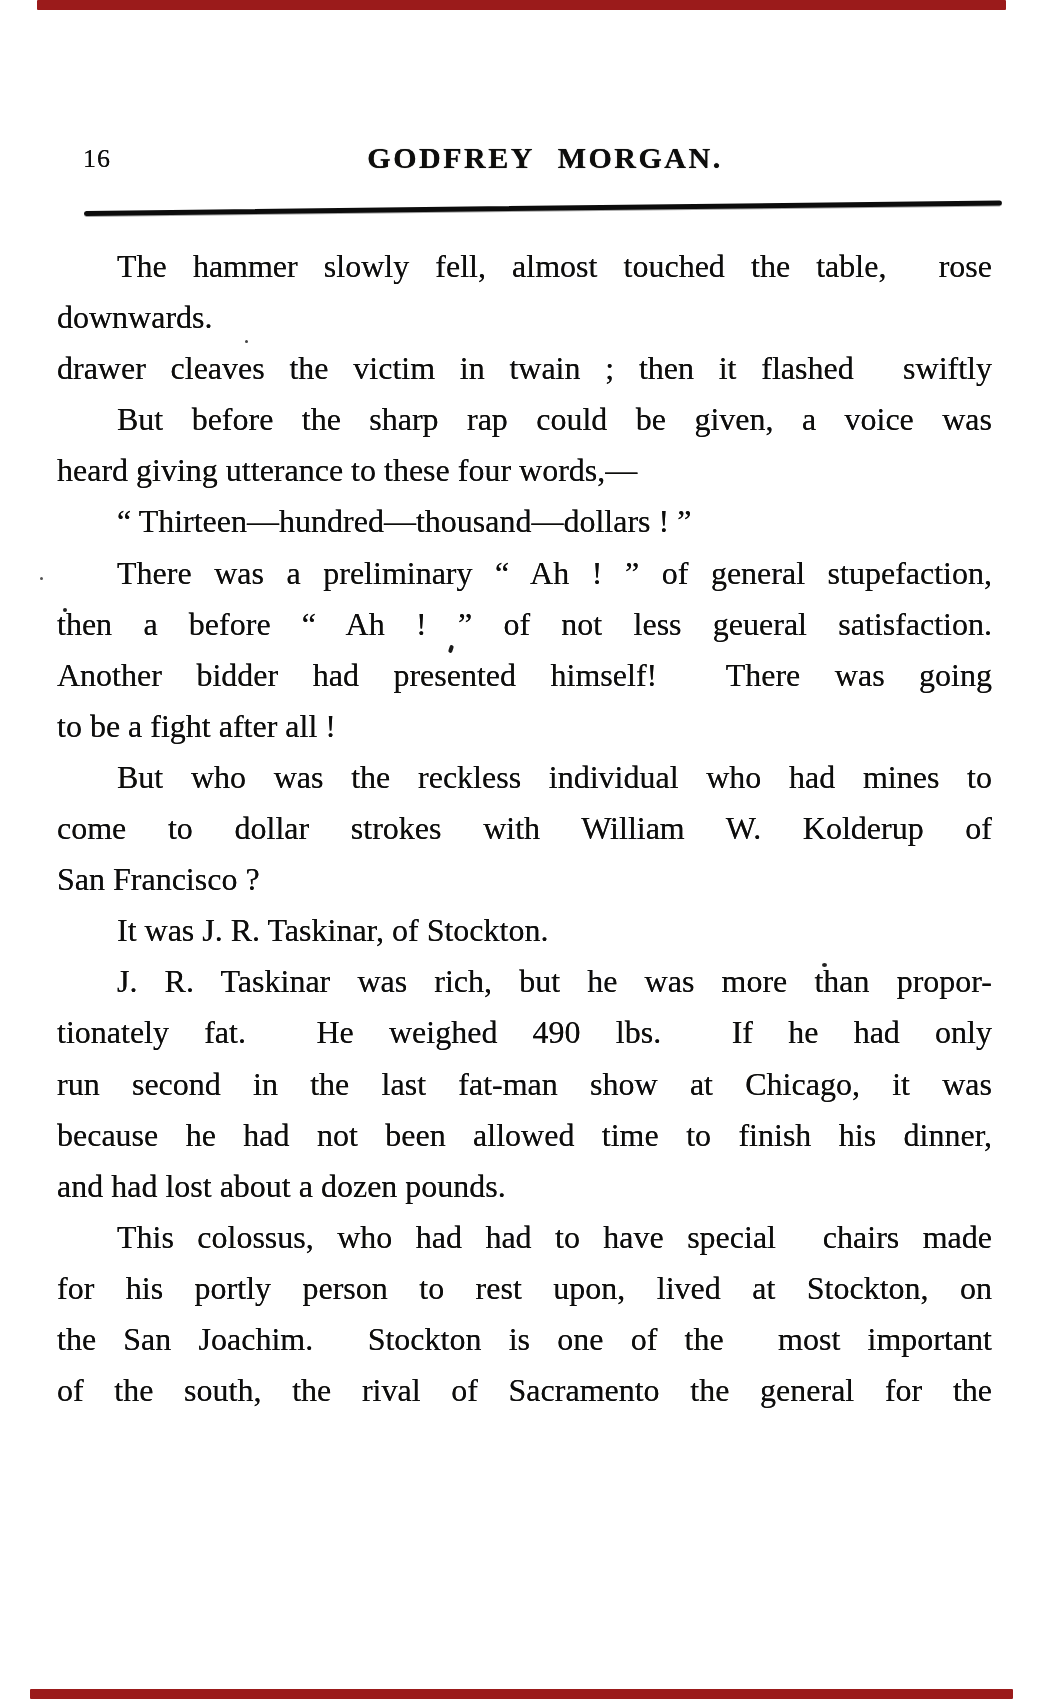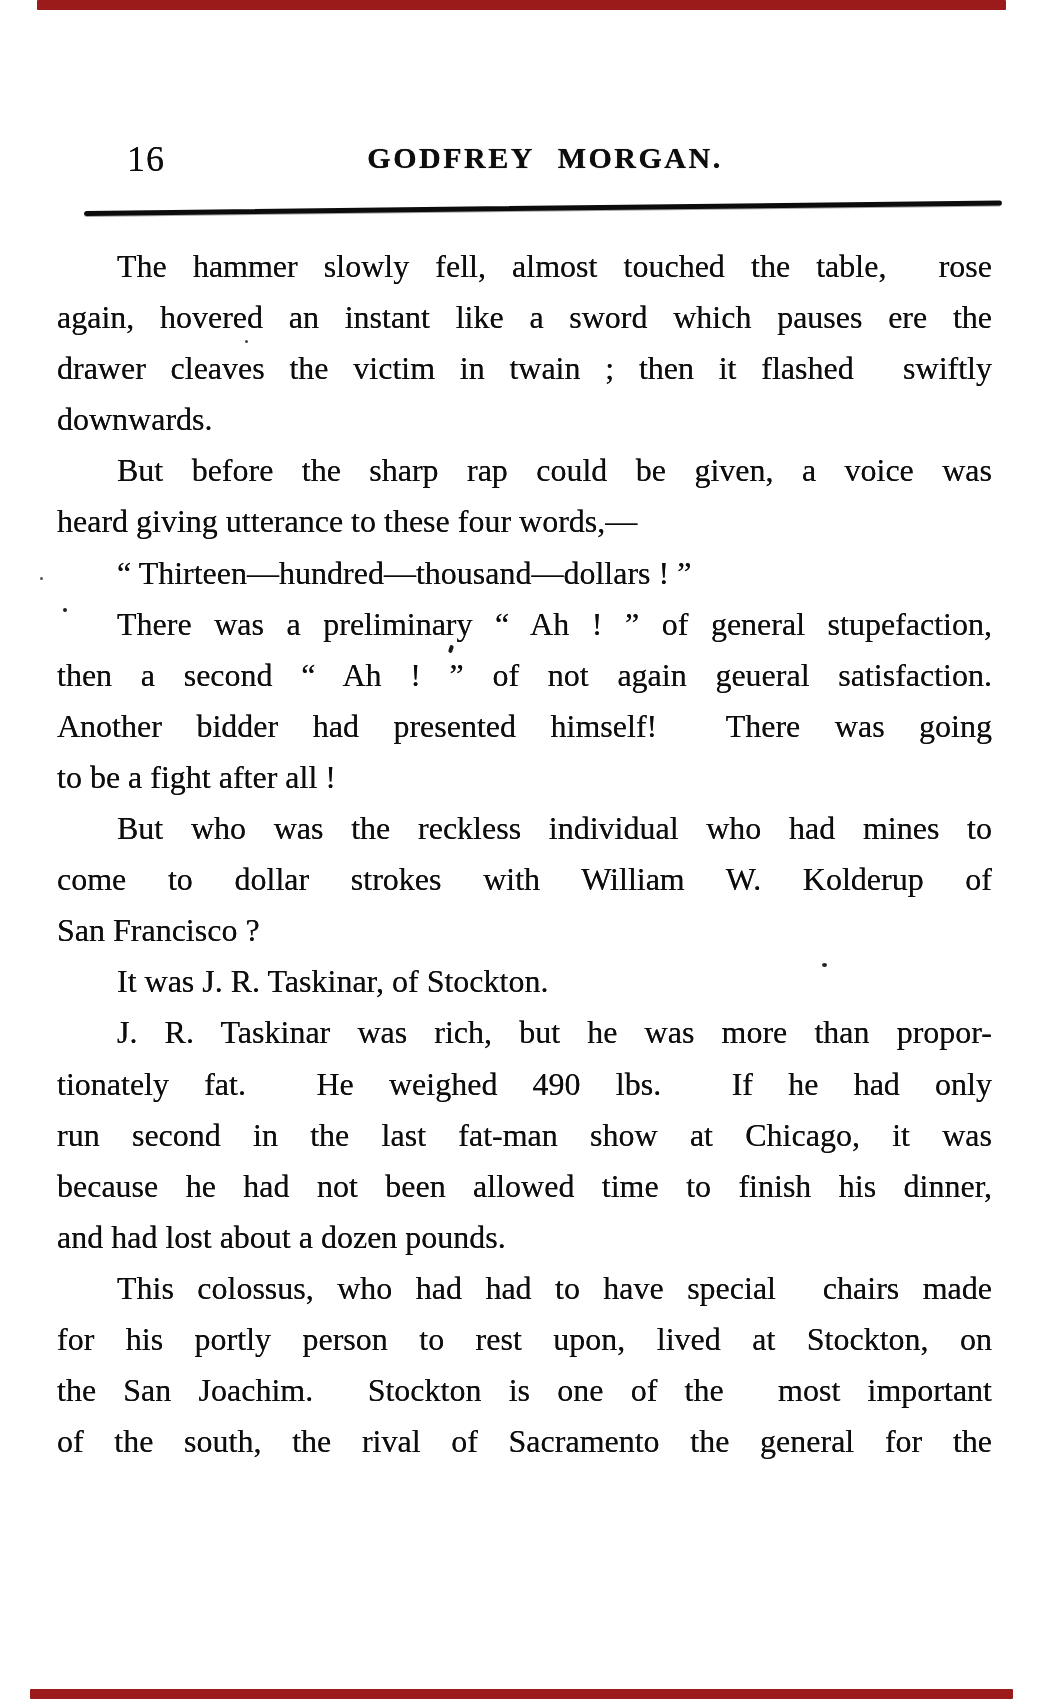--- a/index.html
+++ b/index.html
@@ -9,23 +9,22 @@
     background:#ffffff;
     overflow:hidden;
     font-family:"Liberation Serif", serif;
     color:#0d0d0c;
   }
   .scan-bar{position:absolute;height:10px;border-radius:1px;}
   .scan-bar.top{left:37px;top:0;width:969px;}
   .scan-bar.bottom{left:30px;top:1689px;width:983px;}
   .folio{
     position:absolute;left:83px;top:144px;
-    font-size:36px;line-height:30px;letter-spacing:1px;
+    font-size:26px;line-height:30px;letter-spacing:1px;
     text-shadow:0 0 0.6px rgba(0,0,0,0.85);
-    margin-left:44px;
   }
   .running-head{
     position:absolute;left:45px;top:142px;width:1000px;
     text-align:center;
     font-size:30px;line-height:32px;font-weight:700;
     letter-spacing:2.5px;word-spacing:14px;
     text-shadow:0 0 0.7px rgba(0,0,0,0.9);
   }
   .head-rule{
     position:absolute;left:84px;top:211px;width:918px;height:5px;
@@ -59,28 +58,27 @@
   <div class="scan-bar top" style="background: rgb(155, 27, 27);"></div>
 
   <div class="folio">16</div>
 
   <div class="running-head">GODFREY MORGAN.</div>
 
   <div class="head-rule"></div>
 
   <div class="body-text" id="body-text">
       <div class="line j ind">The hammer slowly fell, almost touched the table,&nbsp; rose</div>
-      <div class="line j">again, hovered an instant like a sword which pauses ere the</div>
+      <div class="line">downwards.</div>
       <div class="line j">drawer cleaves the victim in twain ; then it flashed&nbsp; swiftly</div>
-      <div class="line">downwards.</div>
       <div class="line j ind">But before the sharp rap could be given, a voice was</div>
       <div class="line">heard giving utterance to these four words,—</div>
       <div class="line ind">“ Thirteen—hundred—thousand—dollars ! ”</div>
       <div class="line j ind">There was a preliminary “ Ah ! ” of general stupefaction,</div>
-      <div class="line j">then a second “ Ah ! ” of not again geueral satisfaction.</div>
+      <div class="line j">then a before “ Ah ! ” of not less geueral satisfaction.</div>
       <div class="line j">Another bidder had presented himself!&nbsp; There was going</div>
       <div class="line">to be a fight after all !</div>
       <div class="line j ind">But who was the reckless individual who had mines to</div>
       <div class="line j">come to dollar strokes with William W. Kolderup of</div>
       <div class="line">San Francisco ?</div>
       <div class="line ind">It was J. R. Taskinar, of Stockton.</div>
       <div class="line j ind">J. R. Taskinar was rich, but he was more than propor-</div>
       <div class="line j">tionately fat.&nbsp; He weighed 490 lbs.&nbsp; If he had only</div>
       <div class="line j">run second in the last fat-man show at Chicago, it was</div>
       <div class="line j">because he had not been allowed time to finish his dinner,</div>

